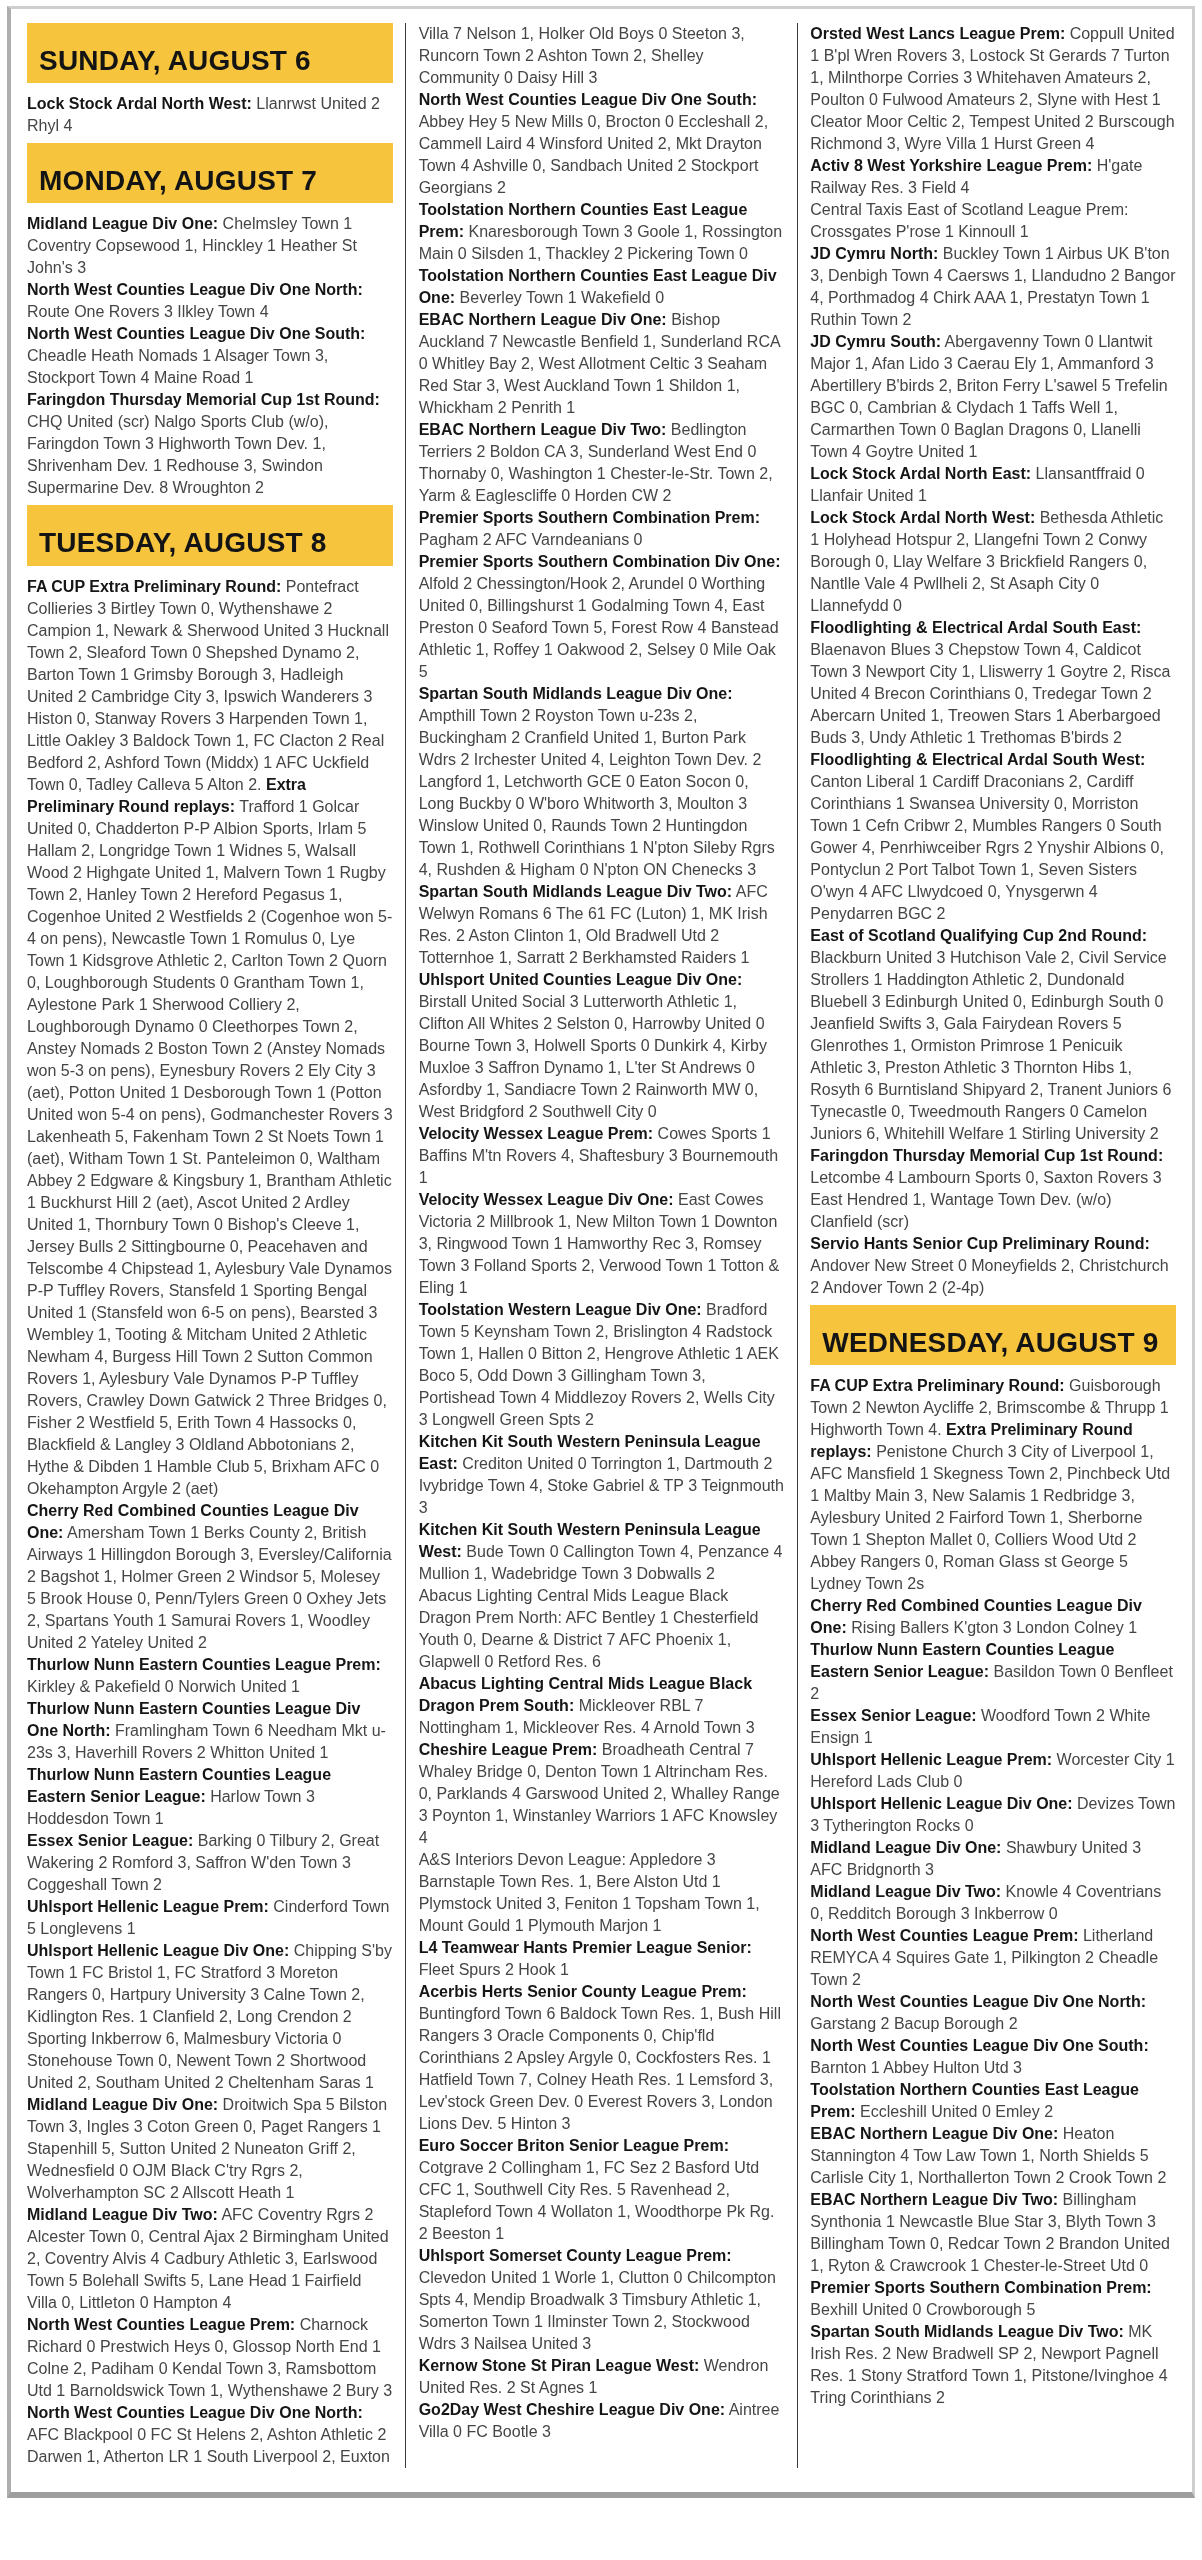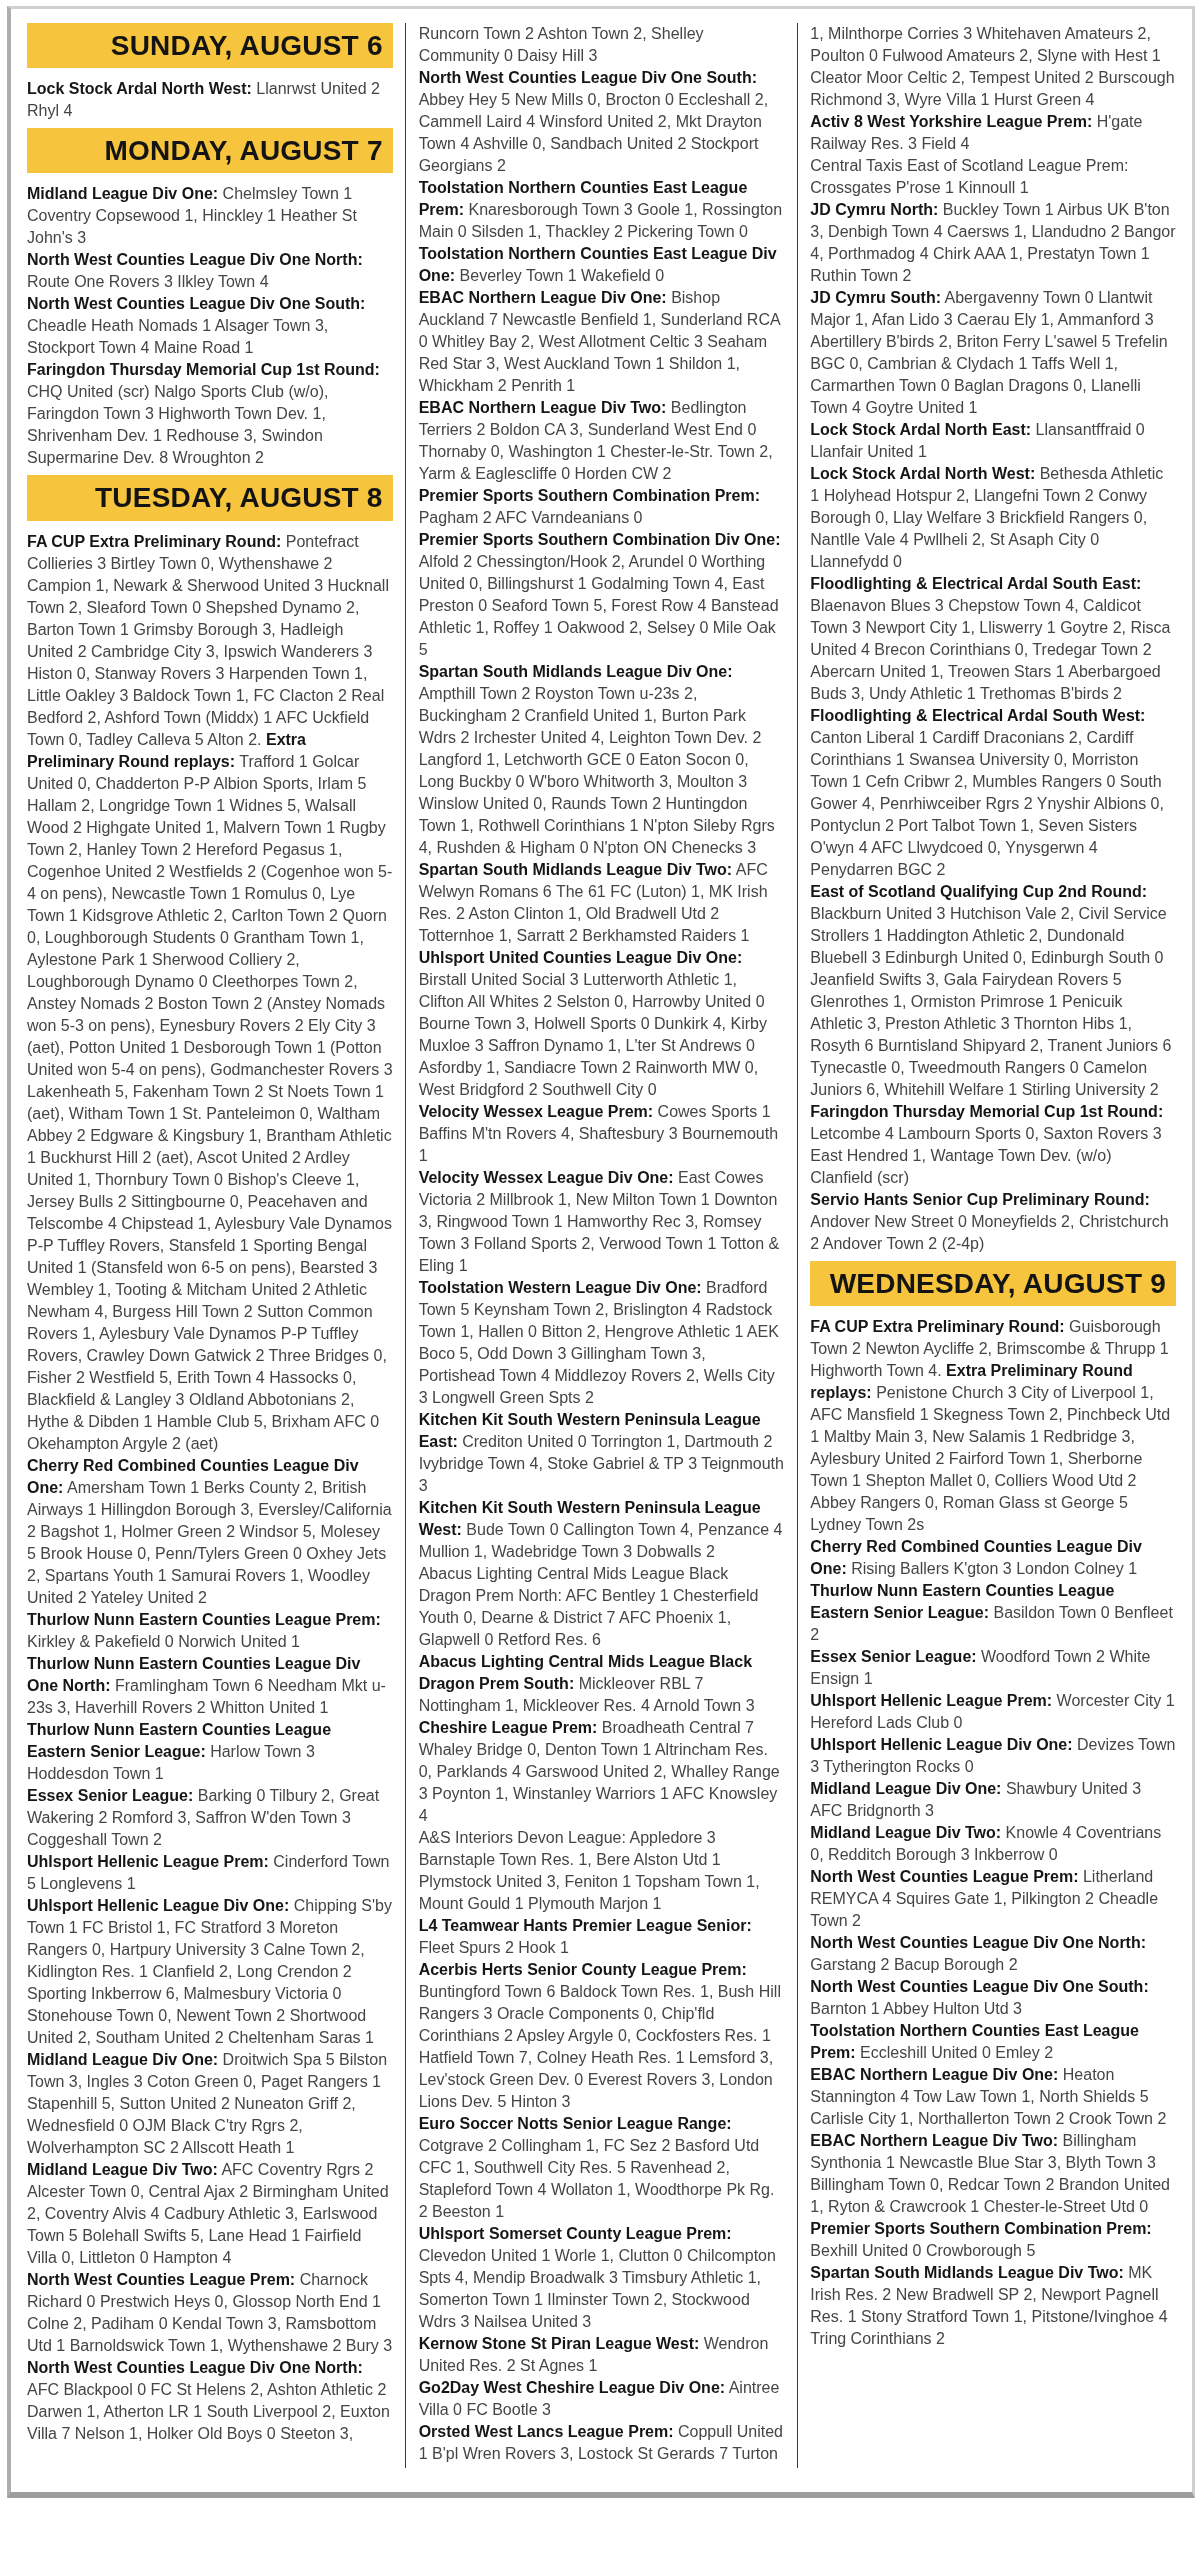--- a/index.html
+++ b/index.html
@@ -35,25 +35,24 @@
     color: #454545;
     text-align: left;
     overflow-wrap: break-word;
   }
   .day-header {
     background: #f6c53d;
     color: #141414;
     font-weight: bold;
     font-size: 28px;
     line-height: 1.15;
-    padding: 7px 10px 6px 12px;
+    padding: 22px 10px 6px 12px;
     margin: 6px 0 10px 0;
     break-inside: avoid;
     letter-spacing: 0.2px;
-    text-align: right;
   }
   section:first-child .day-header { margin-top: 0; }
   .entry {
     margin: 0;
     padding: 0;
   }
   .entry b {
     color: #161616;
     font-weight: bold;
   }
@@ -102,21 +101,21 @@
         <p class="entry"><b>Velocity Wessex League Div One:</b><span> East Cowes Victoria 2 Millbrook 1, New Milton Town 1 Downton 3, Ringwood Town 1 Hamworthy Rec 3, Romsey Town 3 Folland Sports 2, Verwood Town 1 Totton &amp; Eling 1</span></p>
         <p class="entry"><b>Toolstation Western League Div One:</b><span> Bradford Town 5 Keynsham Town 2, Brislington 4 Radstock Town 1, Hallen 0 Bitton 2, Hengrove Athletic 1 AEK Boco 5, Odd Down 3 Gillingham Town 3, Portishead Town 4 Middlezoy Rovers 2, Wells City 3 Longwell Green Spts 2</span></p>
         <p class="entry"><b>Kitchen Kit South Western Peninsula League East:</b><span> Crediton United 0 Torrington 1, Dartmouth 2 Ivybridge Town 4, Stoke Gabriel &amp; TP 3 Teignmouth 3</span></p>
         <p class="entry"><b>Kitchen Kit South Western Peninsula League West:</b><span> Bude Town 0 Callington Town 4, Penzance 4 Mullion 1, Wadebridge Town 3 Dobwalls 2</span></p>
         <p class="entry"><span>Abacus Lighting Central Mids League Black Dragon Prem North: AFC Bentley 1 Chesterfield Youth 0, Dearne &amp; District 7 AFC Phoenix 1, Glapwell 0 Retford Res. 6</span></p>
         <p class="entry"><b>Abacus Lighting Central Mids League Black Dragon Prem South:</b><span> Mickleover RBL 7 Nottingham 1, Mickleover Res. 4 Arnold Town 3</span></p>
         <p class="entry"><b>Cheshire League Prem:</b><span> Broadheath Central 7 Whaley Bridge 0, Denton Town 1 Altrincham Res. 0, Parklands 4 Garswood United 2, Whalley Range 3 Poynton 1, Winstanley Warriors 1 AFC Knowsley 4</span></p>
         <p class="entry"><span>A&amp;S Interiors Devon League: Appledore 3 Barnstaple Town Res. 1, Bere Alston Utd 1 Plymstock United 3, Feniton 1 Topsham Town 1, Mount Gould 1 Plymouth Marjon 1</span></p>
         <p class="entry"><b>L4 Teamwear Hants Premier League Senior:</b><span> Fleet Spurs 2 Hook 1</span></p>
         <p class="entry"><b>Acerbis Herts Senior County League Prem:</b><span> Buntingford Town 6 Baldock Town Res. 1, Bush Hill Rangers 3 Oracle Components 0, Chip'fld Corinthians 2 Apsley Argyle 0, Cockfosters Res. 1 Hatfield Town 7, Colney Heath Res. 1 Lemsford 3, Lev'stock Green Dev. 0 Everest Rovers 3, London Lions Dev. 5 Hinton 3</span></p>
-        <p class="entry"><b>Euro Soccer Notts Senior League Range:</b><span> Cotgrave 2 Collingham 1, FC Sez 2 Basford Utd CFC 1, Southwell City Res. 5 Ravenhead 2, Stapleford Town 4 Wollaton 1, Woodthorpe Pk Rg. 2 Beeston 1</span></p>
+        <p class="entry"><b>Euro Soccer Briton Senior League Prem:</b><span> Cotgrave 2 Collingham 1, FC Sez 2 Basford Utd CFC 1, Southwell City Res. 5 Ravenhead 2, Stapleford Town 4 Wollaton 1, Woodthorpe Pk Rg. 2 Beeston 1</span></p>
         <p class="entry"><b>Uhlsport Somerset County League Prem:</b><span> Clevedon United 1 Worle 1, Clutton 0 Chilcompton Spts 4, Mendip Broadwalk 3 Timsbury Athletic 1, Somerton Town 1 Ilminster Town 2, Stockwood Wdrs 3 Nailsea United 3</span></p>
         <p class="entry"><b>Kernow Stone St Piran League West:</b><span> Wendron United Res. 2 St Agnes 1</span></p>
         <p class="entry"><b>Go2Day West Cheshire League Div One:</b><span> Aintree Villa 0 FC Bootle 3</span></p>
         <p class="entry"><b>Orsted West Lancs League Prem:</b><span> Coppull United 1 B'pl Wren Rovers 3, Lostock St Gerards 7 Turton 1, Milnthorpe Corries 3 Whitehaven Amateurs 2, Poulton 0 Fulwood Amateurs 2, Slyne with Hest 1 Cleator Moor Celtic 2, Tempest United 2 Burscough Richmond 3, Wyre Villa 1 Hurst Green 4</span></p>
         <p class="entry"><b>Activ 8 West Yorkshire League Prem:</b><span> H'gate Railway Res. 3 Field 4</span></p>
         <p class="entry"><span>Central Taxis East of Scotland League Prem: Crossgates P'rose 1 Kinnoull 1</span></p>
         <p class="entry"><b>JD Cymru North:</b><span> Buckley Town 1 Airbus UK B'ton 3, Denbigh Town 4 Caersws 1, Llandudno 2 Bangor 4, Porthmadog 4 Chirk AAA 1, Prestatyn Town 1 Ruthin Town 2</span></p>
         <p class="entry"><b>JD Cymru South:</b><span> Abergavenny Town 0 Llantwit Major 1, Afan Lido 3 Caerau Ely 1, Ammanford 3 Abertillery B'birds 2, Briton Ferry L'sawel 5 Trefelin BGC 0, Cambrian &amp; Clydach 1 Taffs Well 1, Carmarthen Town 0 Baglan Dragons 0, Llanelli Town 4 Goytre United 1</span></p>
         <p class="entry"><b>Lock Stock Ardal North East:</b><span> Llansantffraid 0 Llanfair United 1</span></p>
         <p class="entry"><b>Lock Stock Ardal North West:</b><span> Bethesda Athletic 1 Holyhead Hotspur 2, Llangefni Town 2 Conwy Borough 0, Llay Welfare 3 Brickfield Rangers 0, Nantlle Vale 4 Pwllheli 2, St Asaph City 0 Llannefydd 0</span></p>

